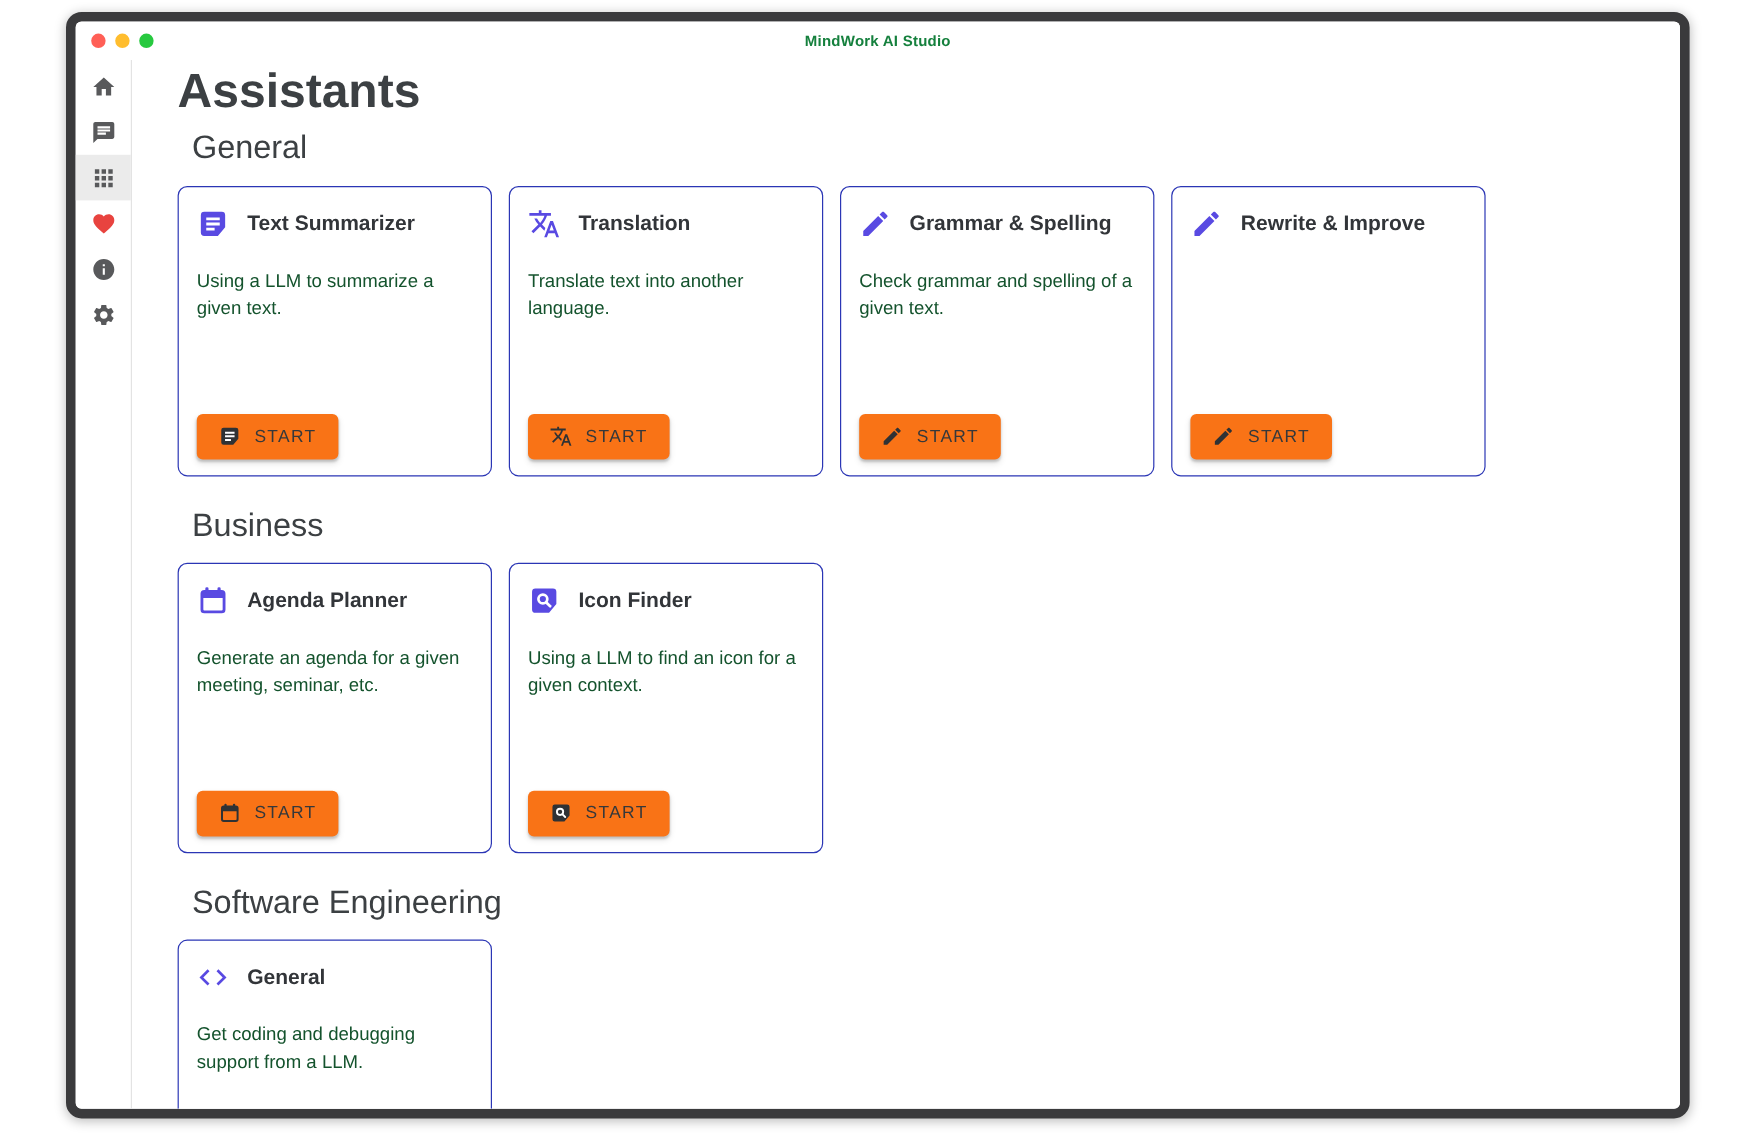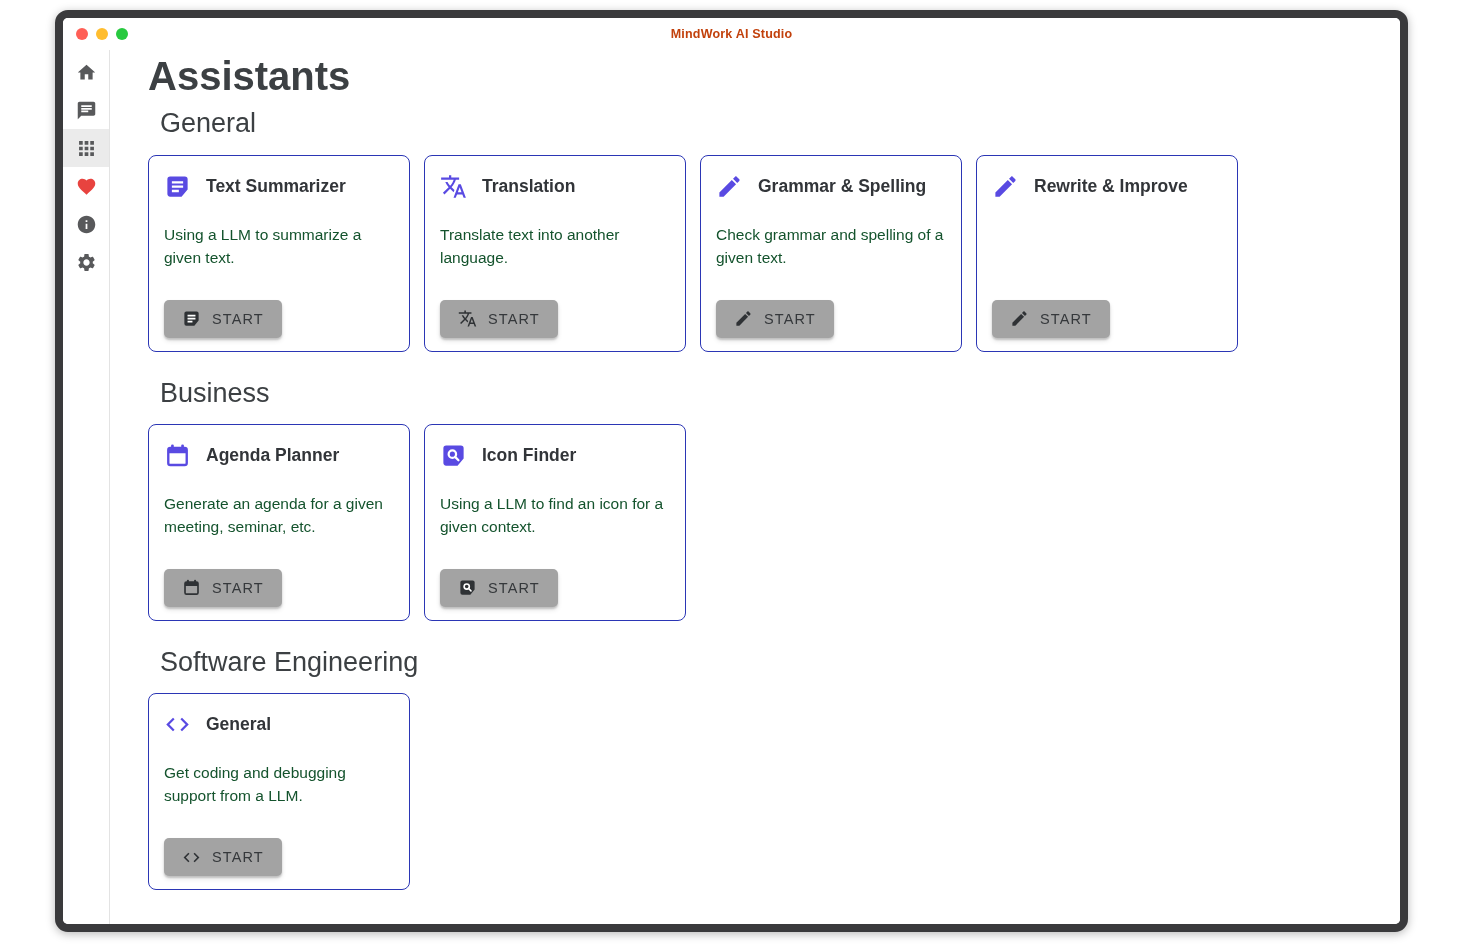--- a/index.html
+++ b/index.html
@@ -9,43 +9,43 @@
   .window{position:absolute;left:55px;top:10px;width:1353px;height:922px;background:#fff;
     border:8px solid #3a3a3c;border-radius:13px;overflow:hidden;display:flex;flex-direction:column;
     box-shadow:0 2px 10px rgba(0,0,0,.28)}
 
   .titlebar{position:relative;height:32px;flex:0 0 auto;display:flex;align-items:center;justify-content:center;background:#fff}
   .lights{position:absolute;left:13px;top:0;height:100%;display:flex;align-items:center;gap:8px}
   .light{width:12px;height:12px;border-radius:50%;border:none;padding:0;cursor:pointer}
   .light.red{background:var(--traffic-red,#ff5f56)}
   .light.yellow{background:var(--traffic-yellow,#ffbd2e)}
   .light.green{background:var(--traffic-green,#27c93f)}
-  .title{font-size:12.5px;font-weight:700;color:#c2410c;letter-spacing:.2px}
+  .title{font-size:12.5px;font-weight:700;color:#15803d;letter-spacing:.2px}
 
   .main{flex:1;display:flex;min-height:0;background:#fff}
   .sidebar{width:47px;flex:0 0 auto;border-right:1px solid #e3e3e3;display:flex;flex-direction:column;padding-top:3px}
   .side-item{height:38px;display:flex;align-items:center;justify-content:center;color:#58595b;cursor:pointer}
   .side-item.active{background:#ebebeb}
   .side-item svg{width:21px;height:21px;display:block}
   .side-item.heart{color:var(--heart-red,#e8433f)}
 
   .content{flex:1;padding:3px 28px 28px 38px;overflow:hidden}
   .page-title{font-size:40px;font-weight:700;color:#3c4043;margin:0;line-height:1.18}
   .section-title{font-size:27px;font-weight:400;color:#3c4043;margin:25px 12px 15px;line-height:1.2}
   .page-title + .section-title{margin-top:7px}
 
   .card-row{display:flex;gap:14px}
-  .card{width:262px;height:197px;border:1.6px solid var(--card-border,#2b36b5);border-radius:8px;background:#fff;
+  .card{width:262px;height:242px;border:1.6px solid var(--card-border,#2b36b5);border-radius:8px;background:#fff;
     padding:17px 15px 13px 15px;display:flex;flex-direction:column}
   .card-header{display:flex;align-items:center;gap:15px}
   .card-icon{display:flex;color:var(--accent,#594ae2)}
   .card-icon svg{width:27px;height:27px;display:block}
   .card-title{font-size:17.5px;font-weight:600;color:#323539}
   .card-desc{margin:24px 2px 0 0;font-size:15.5px;line-height:1.48;color:#14532d}
-  .start-btn{margin-top:auto;align-self:flex-start;display:flex;align-items:center;gap:11px;background:#a3a3a3;
+  .start-btn{margin-top:auto;align-self:flex-start;display:flex;align-items:center;gap:11px;background:#f97316;
     border:none;border-radius:5px;padding:0 18px;height:38px;font-family:inherit;font-size:14.5px;font-weight:500;
     letter-spacing:1.1px;color:#35383b;box-shadow:0 2px 2px rgba(0,0,0,.18),0 3px 5px rgba(0,0,0,.10);cursor:pointer}
   .btn-icon{display:flex;color:#2f3235}
   .btn-icon svg{width:19px;height:19px;display:block}
 </style>
 </head>
 <body>
 
 <div class="window">
 

